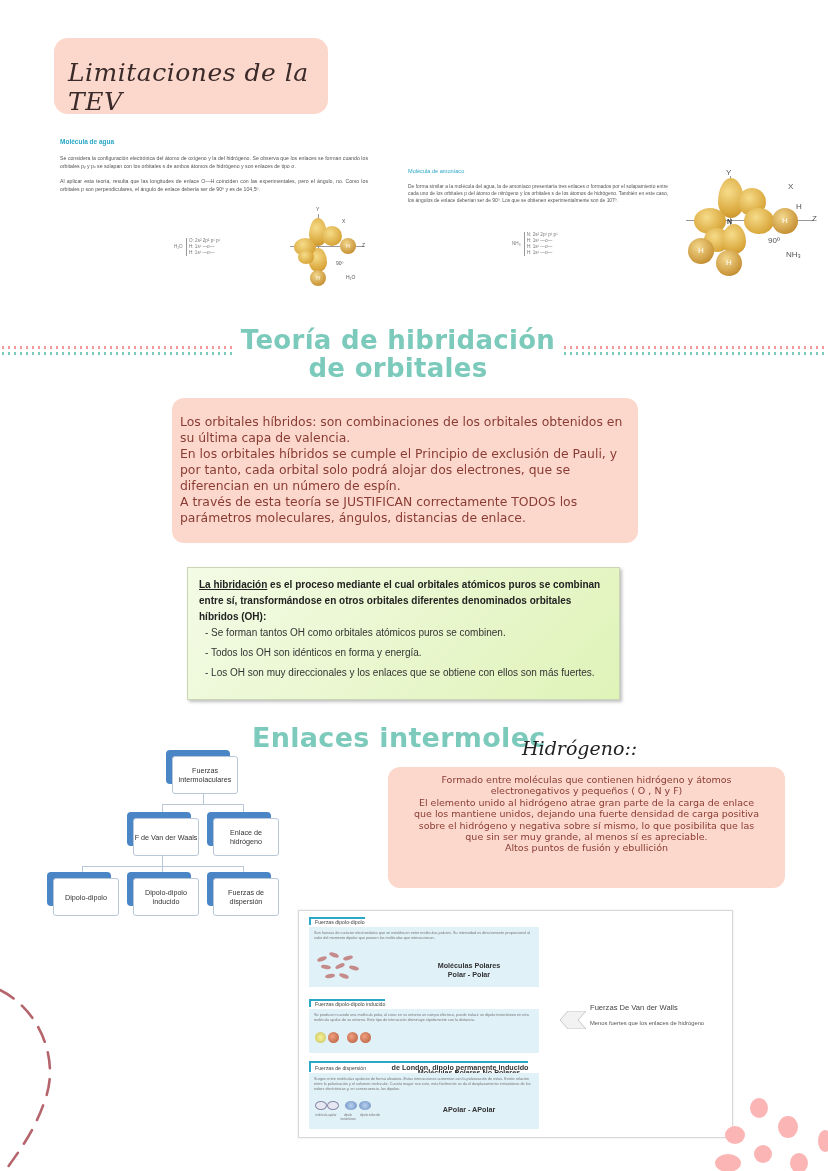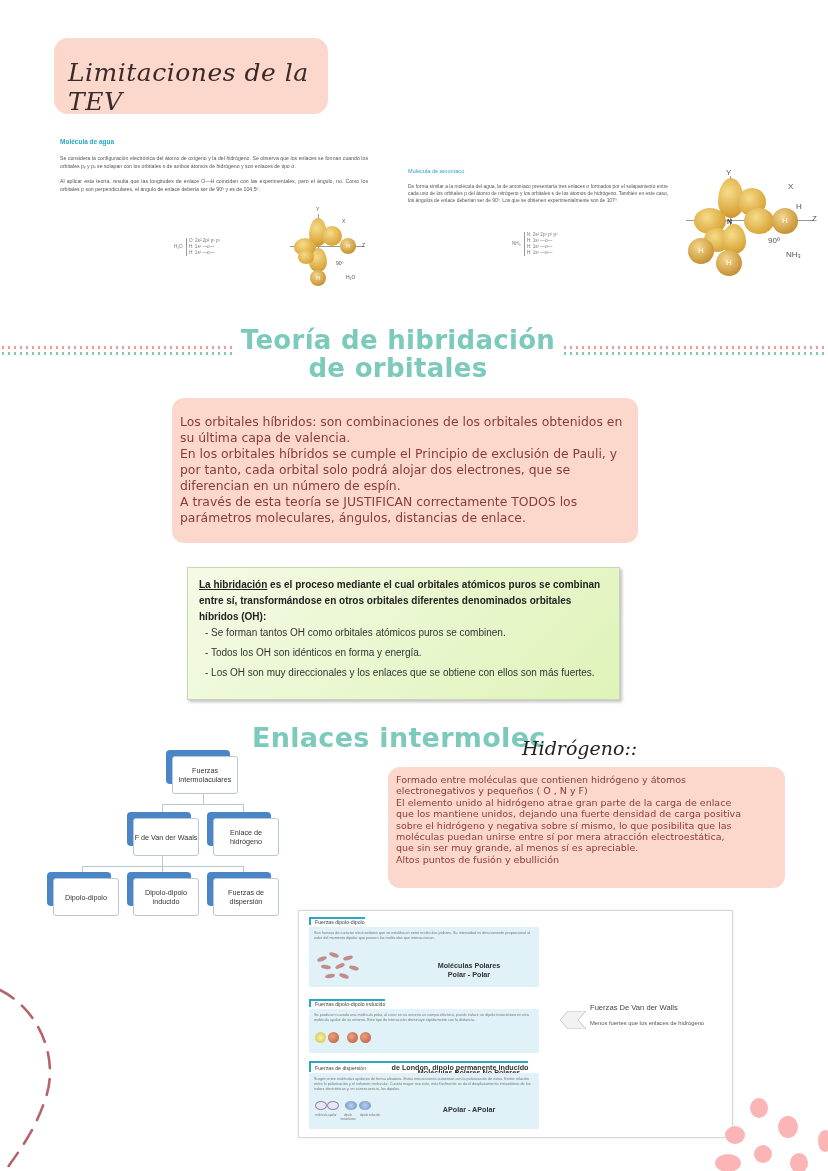--- a/index.html
+++ b/index.html
@@ -39,21 +39,21 @@
   .green-box .intro u { text-decoration: underline; }
   .green-box .item { font-size: 10px; color: #333; margin-top: 9px; padding-left: 6px; }
 
   
   .node { position: absolute; }
   .node .back { position: absolute; left: 0; top: 0; width: 64px; height: 34px; background: #4a86c6; border-radius: 4px; }
   .node .front { position: absolute; left: 6px; top: 6px; width: 66px; height: 38px; background: #ffffff; border: 1px solid #b8c8d8; border-radius: 3px; display: flex; align-items: center; justify-content: center; text-align: center; font-family: "Liberation Sans", sans-serif; font-size: 7.2px; color: #333; line-height: 9px; }
   .conn { position: absolute; background: #b8c8d8; }
 
   
-  .h-box { left: 388px; top: 767px; width: 397px; height: 121px; background: #fcd8cc; border-radius: 12px; padding: 7px 8px; }
+  .h-box { left: 388px; top: 767px; width: 397px; height: 121px; background: #fcd8cc; border-radius: 12px; padding: 7px 18px; text-align: center; }
   .h-box p { font-size: 9.5px; line-height: 11.4px; }
   .script { font-family: "DejaVu Serif", serif; font-style: italic; color: #222; }
 
   
   .forces { left: 298px; top: 910px; width: 435px; height: 228px; background: #fff; border: 1px solid #d8d8d8; box-shadow: 0 0 2px rgba(0,0,0,0.1); }
   .fhead { position: absolute; font-family: "Liberation Sans", sans-serif; font-size: 5.2px; color: #444; padding-left: 4px; border-left: 2px solid #2aa8c6; border-top: 2px solid #2aa8c6; }
   .fpanel { position: absolute; background: #e0f1f8; }
   .fpanel .desc { font-family: "Liberation Sans", sans-serif; font-size: 3.8px; color: #777; line-height: 5px; padding: 4px 5px; }
   .fpanel .big { position: absolute; font-family: "Liberation Sans", sans-serif; font-weight: bold; font-size: 7.2px; color: #333; text-align: center; line-height: 9px; }
   .mol { position: absolute; border-radius: 50%; }
@@ -205,21 +205,20 @@
     <div class="front">Fuerzas de dispersión</div>
   </div>
 </div>
 
 <div class="abs h-box hand">
   <p>Formado entre moléculas que contienen hidrógeno y átomos</p>
   <p>electronegativos y pequeños ( O , N y F)</p>
   <p>El elemento unido al hidrógeno atrae gran parte de la carga de enlace</p>
   <p>que los mantiene unidos, dejando una fuerte densidad de carga positiva</p>
   <p>sobre el hidrógeno y negativa sobre sí mismo, lo que posibilita que las</p>
-  <p>moléculas puedan unirse entre sí por mera atracción electroestática,</p>
   <p>que sin ser muy grande, al menos sí es apreciable.</p>
   <p>Altos puntos de fusión y ebullición</p>
 </div>
 
 <div class="abs forces">
 
   <div class="fhead" style="left:10px; top:6px;">Fuerzas dipolo-dipolo</div>
   <div class="fpanel" style="left:10px; top:16px; width:230px; height:60px;">
     <div class="desc">Son fuerzas de carácter electrostático que se establecen entre moléculas polares. Su intensidad es directamente proporcional al valor del momento dipolar que poseen las moléculas que interaccionan.</div>
     <div class="abs" style="left:8px; top:26px; width:44px; height:28px;">

